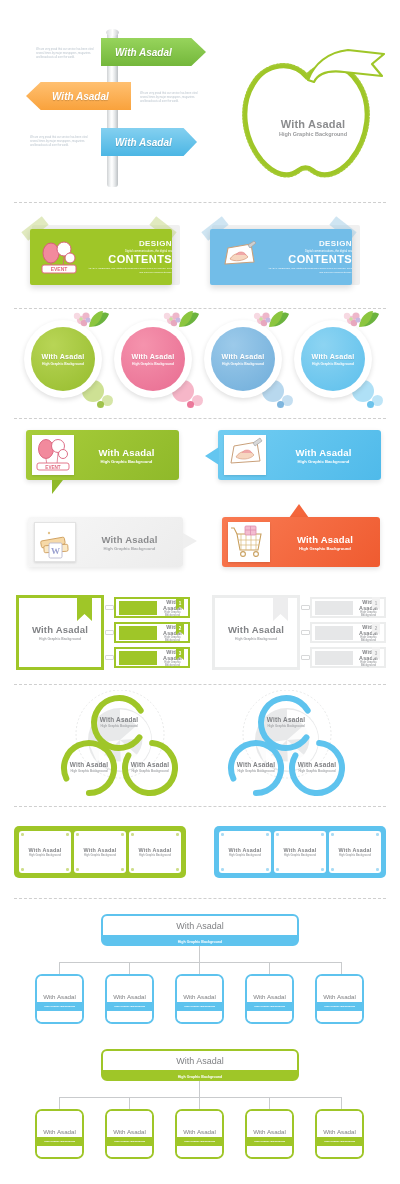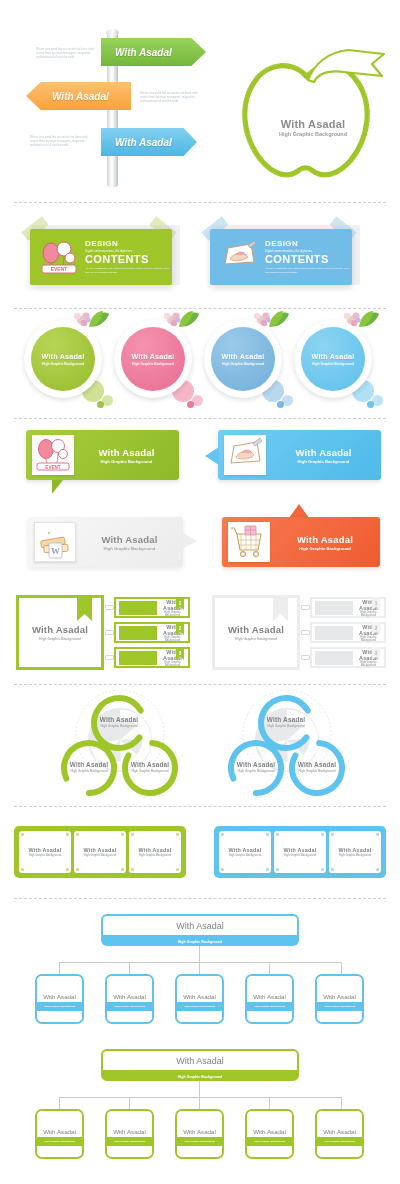--- a/index.html
+++ b/index.html
@@ -43,21 +43,21 @@
   #lx3 { left:30px; top:116px; }
 
   
   #apple { position:absolute; left:222px; top:22px; width:170px; height:150px; }
   #apple svg { width:100%; height:100%; display:block; }
   .apple-txt { position:absolute; left:36px; top:76px; width:110px; text-align:center; }
   .apple-txt .ttl { font-size:11px; color:#8b8c8e; }
   .apple-txt .sub { font-size:5.5px; color:#9a9b9d; margin-top:1px; }
 
   
-  #s2 { position:absolute; left:0; top:205px; width:400px; height:100px; }
+  #s2 { position:absolute; left:0; top:205px; width:400px; height:100px;text-align:right; }
   .tape-card { position:absolute; width:142px; height:56px; border-radius:2px;
                box-shadow:0 3px 6px rgba(0,0,0,.14); display:flex; align-items:center; }
   .tc-g { background:#9fc628; }
   .tc-b { background:#72bde8; }
   .tape { position:absolute; width:26px; height:11px; opacity:.55; }
   .tape-g { background:#c9d98a; }
   .tape-b { background:#a8cfe8; }
   .tl { transform:rotate(-38deg); }
   .tr { transform:rotate(38deg); }
   .tc-shadow { position:absolute; background:#f0f0f0; border-radius:2px; }

